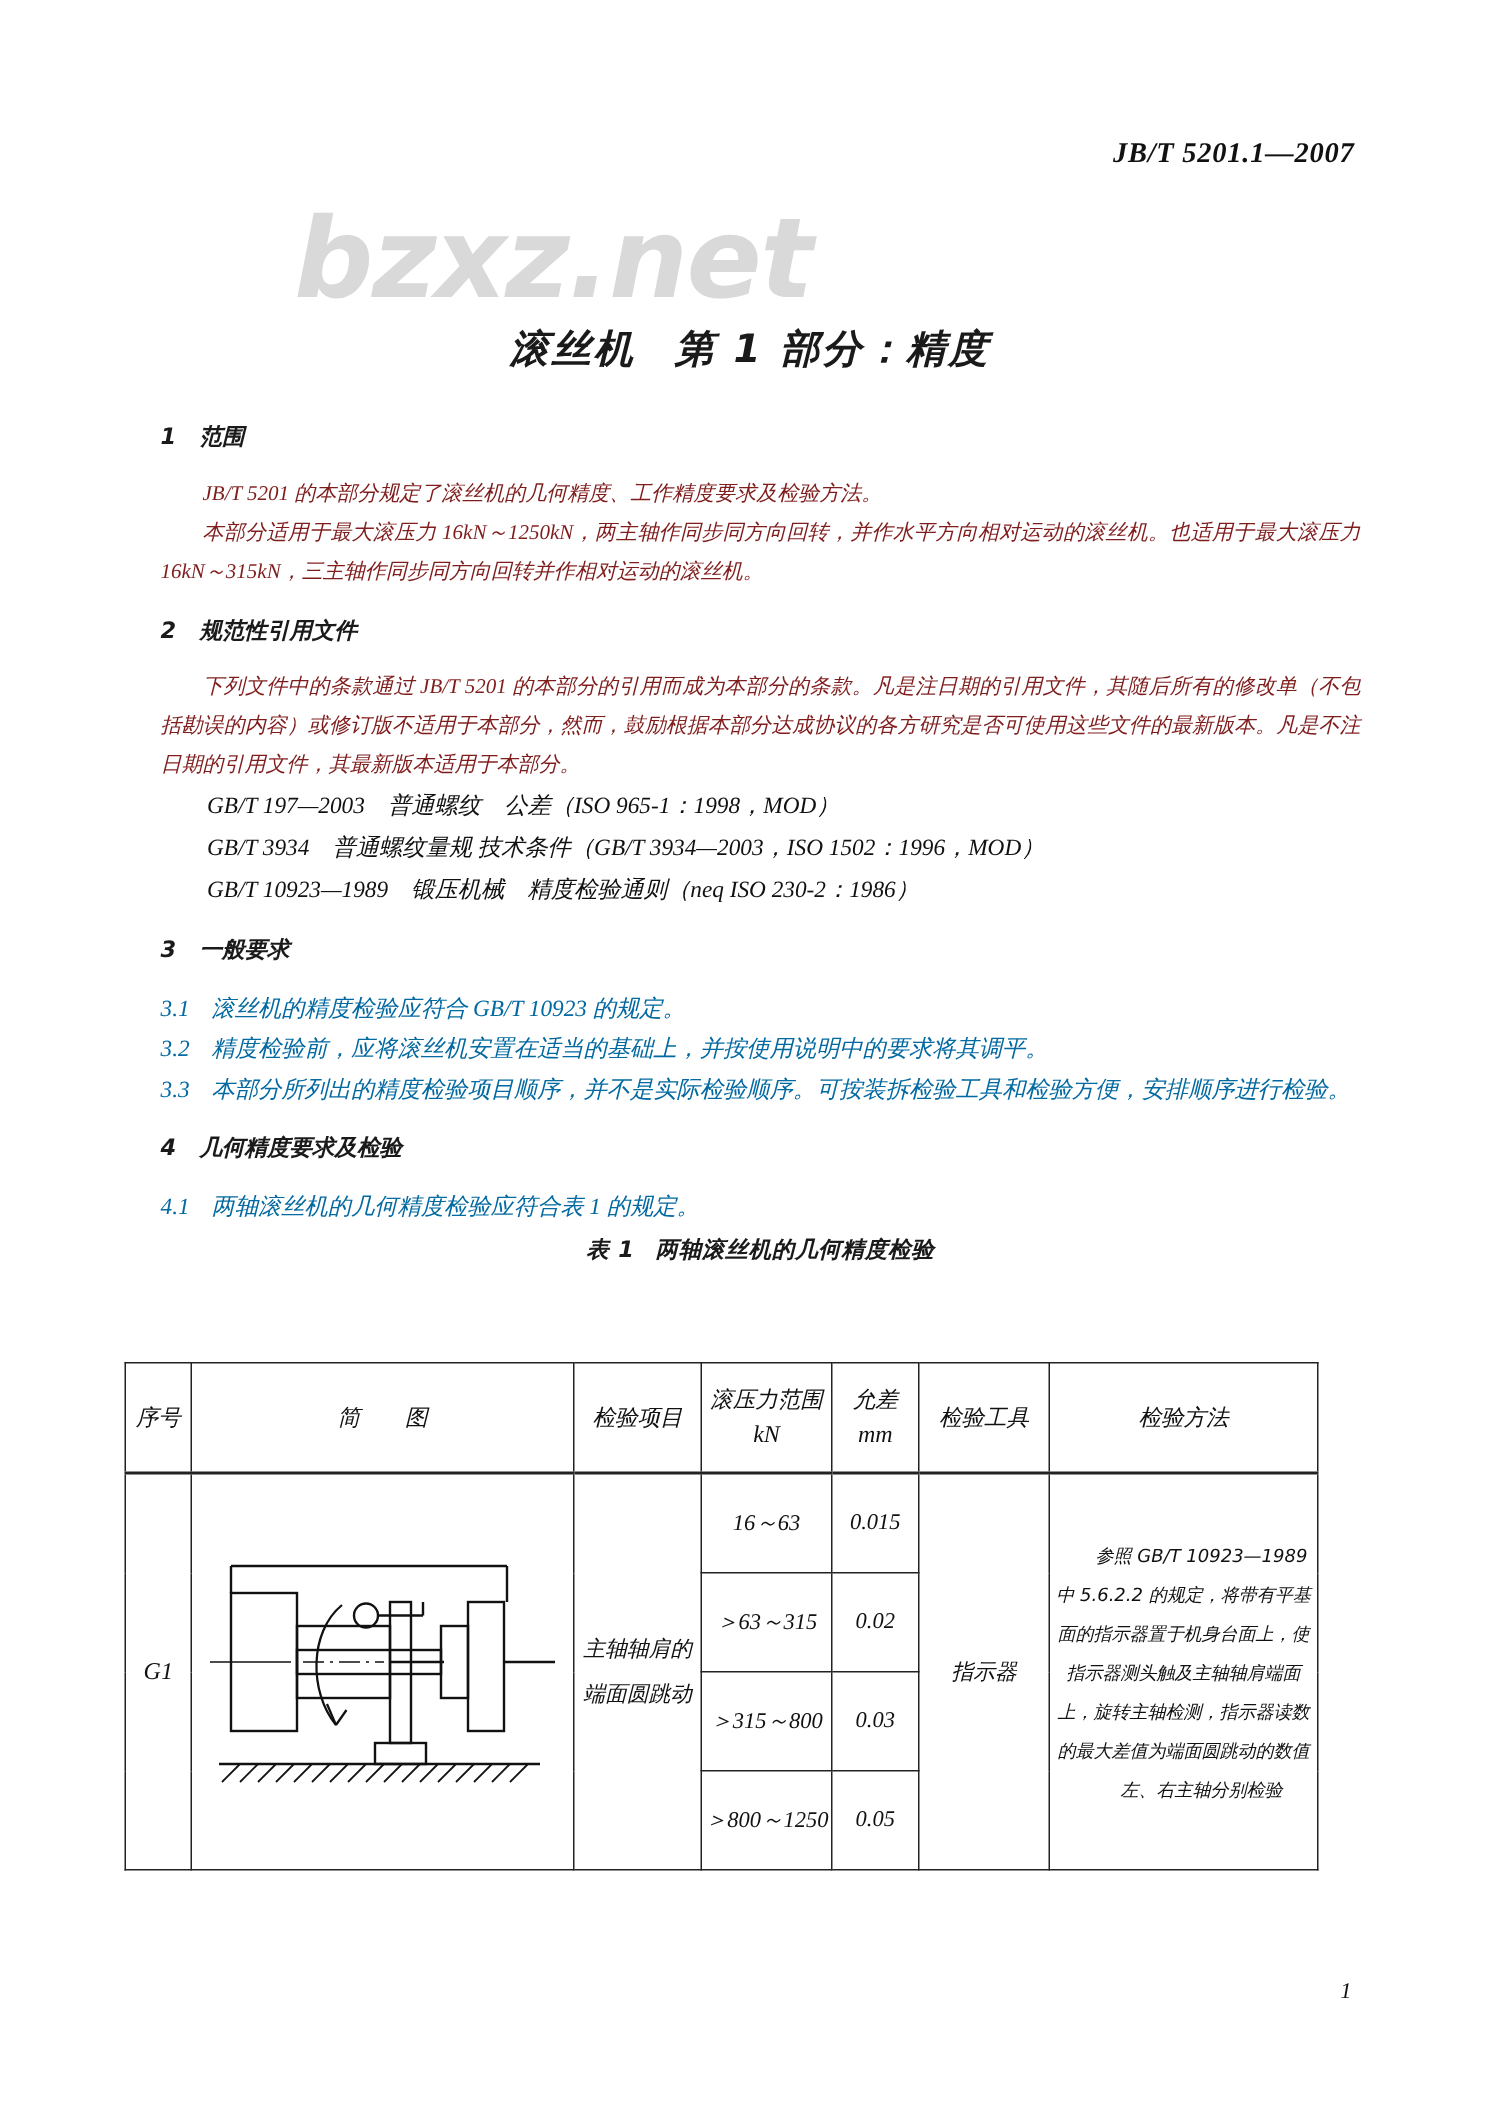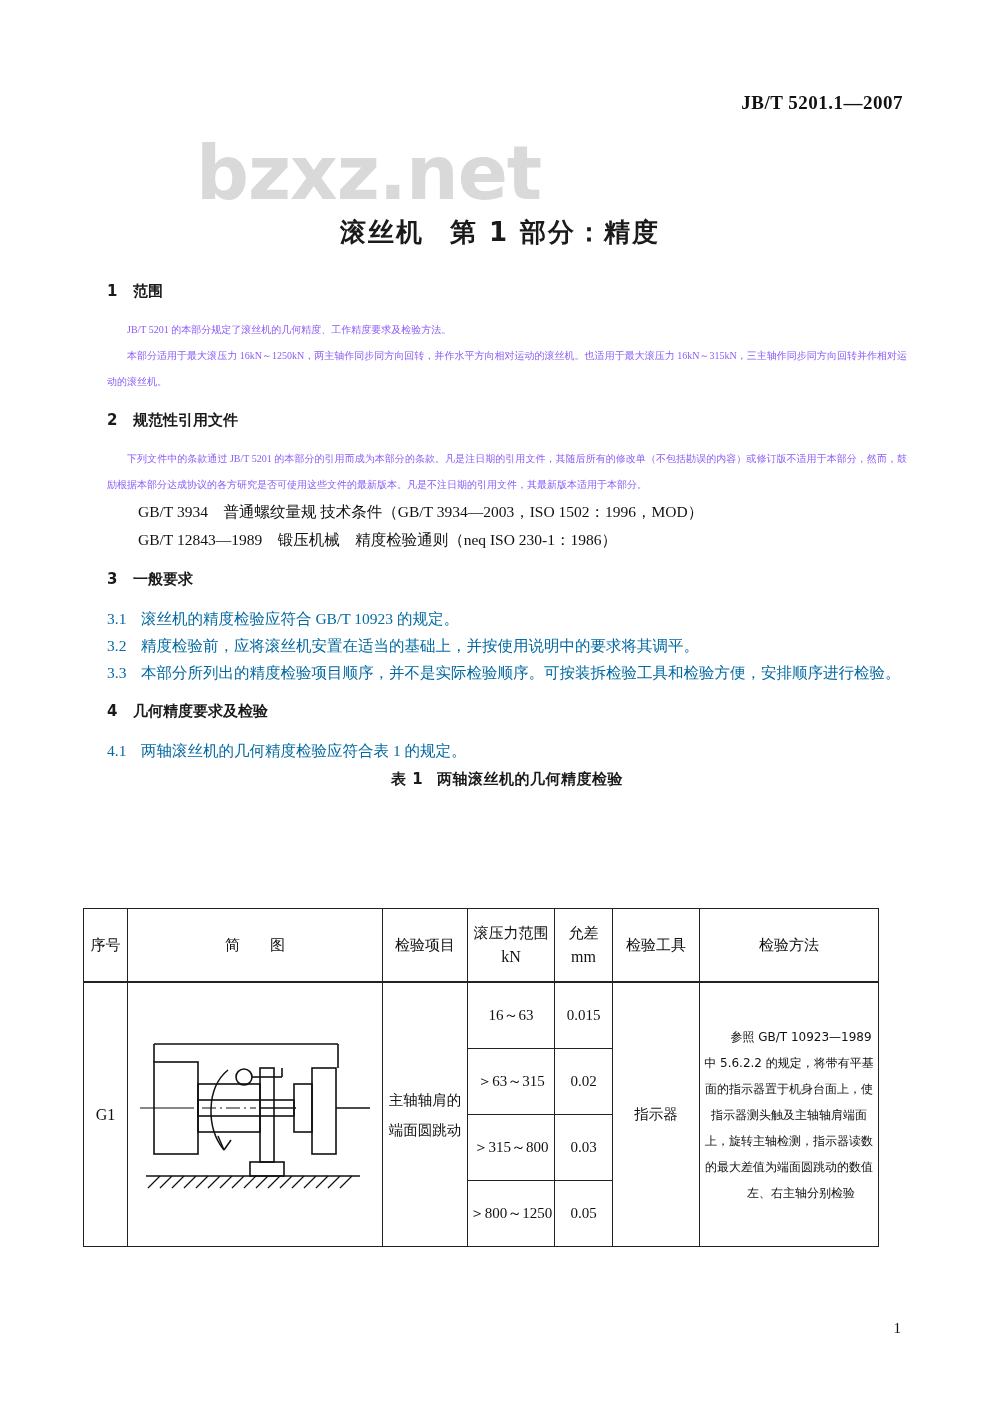--- a/index.html
+++ b/index.html
@@ -10,20 +10,21 @@
   body {
     font-family: "Liberation Serif", "DejaVu Serif", serif;
     color: #111111;
   }
   #page {
     position: relative;
     width: 987px;
     height: 1409px;
     background: #ffffff;
     overflow: hidden;
+    font-style: italic;
   }
 
   
   .doc-header {
     position: absolute;
     top: 92px;
     right: 84px;
     font-family: "Liberation Serif", serif;
     font-weight: bold;
     font-size: 19px;
@@ -70,25 +71,25 @@
   }
   .h-sec {
     font-family: "DejaVu Sans", sans-serif;
     font-size: 15px;
     font-weight: bold;
     color: #1a1a1a;
     margin: 0 0 6px 0;
   }
   .h-sec .num { display:inline-block; width: 26px; font-weight: bold; }
   .para {
-    font-size: 10px;
+    font-size: 14px;
     line-height: 26px;
     text-align: justify;
     margin: 0;
-    color: #8b5cf6;
+    color: #7f1d1d;
   }
   .para.indent { text-indent: 2em; }
   .clause {
     font-size: 15.5px;
     line-height: 27px;
     margin: 0;
     color: #0369a1;
     text-align: justify;
   }
   .clause .cnum { display: inline-block; width: 34px; }
@@ -200,22 +201,23 @@
     <p class="para indent">JB/T 5201 的本部分规定了滚丝机的几何精度、工作精度要求及检验方法。</p>
     <p class="para indent">本部分适用于最大滚压力 16kN～1250kN，两主轴作同步同方向回转，并作水平方向相对运动的滚丝机。也适用于最大滚压力 16kN～315kN，三主轴作同步同方向回转并作相对运动的滚丝机。</p>
 
     <div class="block-gap-md"></div>
 
     <div class="h-sec">
       <span class="num">2</span><span>规范性引用文件</span>
     </div>
     <div class="block-gap-sm"></div>
     <p class="para indent">下列文件中的条款通过 JB/T 5201 的本部分的引用而成为本部分的条款。凡是注日期的引用文件，其随后所有的修改单（不包括勘误的内容）或修订版不适用于本部分，然而，鼓励根据本部分达成协议的各方研究是否可使用这些文件的最新版本。凡是不注日期的引用文件，其最新版本适用于本部分。</p>
+    <p class="ref-line">GB/T 197—2003　普通螺纹　公差（ISO 965-1：1998，MOD）</p>
     <p class="ref-line">GB/T 3934　普通螺纹量规 技术条件（GB/T 3934—2003，ISO 1502：1996，MOD）</p>
-    <p class="ref-line">GB/T 12843—1989　锻压机械　精度检验通则（neq ISO 230-1：1986）</p>
+    <p class="ref-line">GB/T 10923—1989　锻压机械　精度检验通则（neq ISO 230-2：1986）</p>
 
     <div class="block-gap-md"></div>
 
     <div class="h-sec">
       <span class="num">3</span><span>一般要求</span>
     </div>
     <div class="block-gap-sm"></div>
     <p class="clause">
       <span class="cnum">3.1</span><span>滚丝机的精度检验应符合 GB/T 10923 的规定。</span>
     </p>

